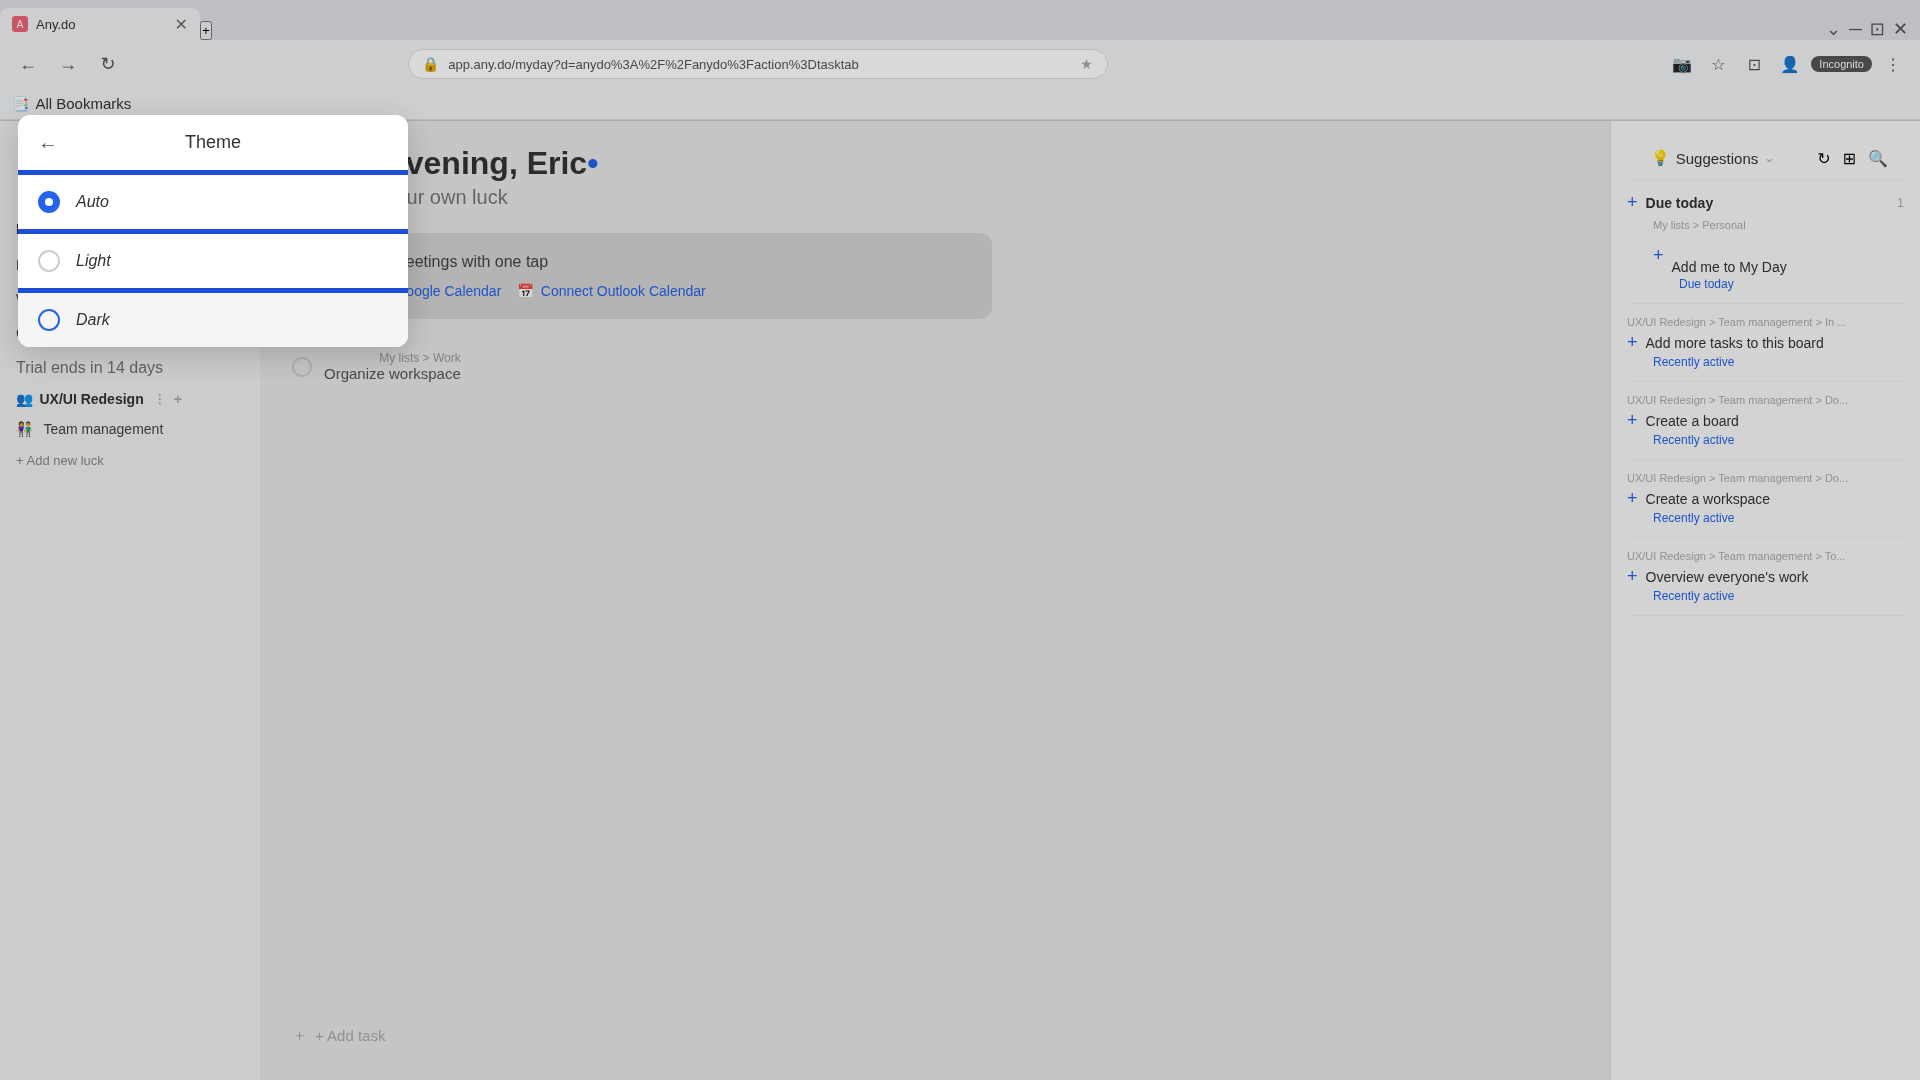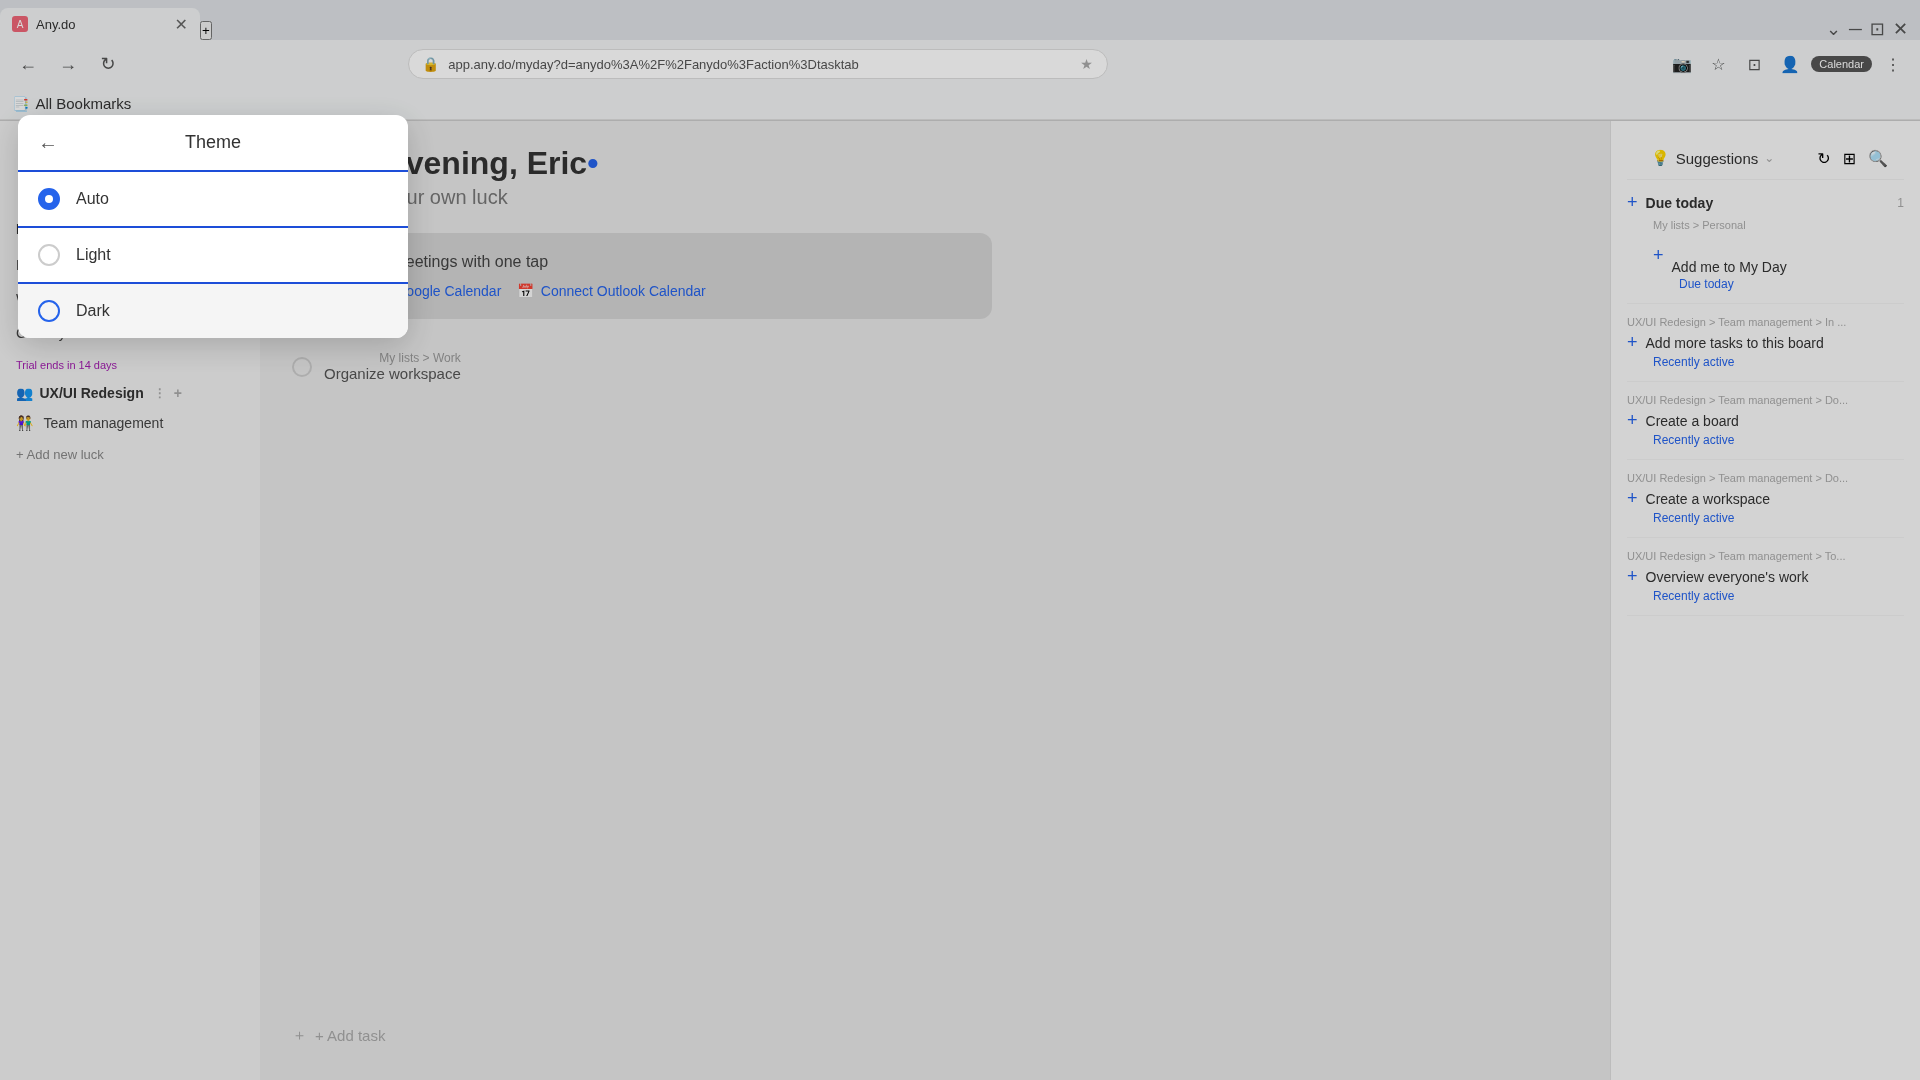--- a/index.html
+++ b/index.html
@@ -26,21 +26,21 @@
 
     
     .sidebar { width: 260px; background: #f0f0f0; padding: 16px 0; display: flex; flex-direction: column; gap: 2px; }
     .sidebar-item { display: flex; align-items: center; gap: 10px; padding: 8px 16px; font-size: 14px; color: #444; cursor: pointer; border-radius: 6px; margin: 0 6px; }
     .sidebar-icon { font-size: 16px; color: #666; }
     .beta-badge { background: #ccc; color: #555; font-size: 10px; padding: 2px 6px; border-radius: 10px; font-weight: 500; }
     .sidebar-add { margin-left: auto; color: #888; font-size: 18px; }
     .my-lists-header { display: flex; align-items: center; padding: 8px 16px; font-size: 14px; font-weight: 600; color: #333; }
     .list-item { display: flex; align-items: center; padding: 8px 16px; font-size: 14px; color: #444; cursor: pointer; }
     .list-count { background: #ccc; color: #555; font-size: 11px; padding: 1px 5px; border-radius: 8px; margin-left: 6px; }
-    .trial-text { padding: 8px 16px; font-size: 11px; color: #a21caf; }
+    .trial-text { padding: 8px 16px; font-size: 16px; color: #737373; }
     .workspace-name { padding: 4px 16px; font-size: 14px; font-weight: 700; color: #333; display: flex; align-items: center; gap: 6px; }
     .team-item { display: flex; align-items: center; gap: 10px; padding: 8px 16px; font-size: 14px; color: #444; cursor: pointer; }
     .add-board { display: flex; align-items: center; gap: 6px; padding: 6px 16px; font-size: 13px; color: #888; cursor: pointer; }
 
     
     .main-content { flex: 1; background: #e8e8e8; padding: 24px 32px; display: flex; flex-direction: column; }
     .greeting { font-size: 32px; font-weight: 600; color: #333; margin-bottom: 4px; }
     .greeting .dot { color: #2563eb; }
     .subtitle { font-size: 20px; color: #777; margin-bottom: 24px; }
     .calendar-card { background: #d4d4d4; border-radius: 12px; padding: 20px 24px; margin-bottom: 20px; max-width: 700px; }
@@ -66,21 +66,21 @@
     .right-panel-top { display: flex; align-items: center; gap: 12px; padding: 8px 16px; border-bottom: 1px solid #eee; }
     .suggestions-btn { display: flex; align-items: center; gap: 6px; font-size: 15px; color: #333; cursor: pointer; padding: 4px 8px; border-radius: 6px; }
     .suggestions-chevron { color: #aaa; font-size: 12px; }
 
     
     .modal-overlay { position: fixed; top: 0; left: 0; width: 100%; height: 100%; background: rgba(0,0,0,0.15); z-index: 1000; display: flex; align-items: flex-start; justify-content: flex-start; padding-top: 115px; padding-left: 18px; }
     .theme-modal { background: white; border-radius: 12px; width: 390px; box-shadow: 0 8px 32px rgba(0,0,0,0.18); overflow: hidden; }
     .theme-modal-header { display: flex; align-items: center; padding: 16px 20px; gap: 16px; }
     .back-btn { color: #555; font-size: 20px; cursor: pointer; display: flex; align-items: center; }
     .theme-title { font-size: 18px; color: #333; font-weight: 500; flex: 1; text-align: center; padding-right: 36px; }
-    .theme-option { display: flex; align-items: center; gap: 16px; padding: 16px 20px; cursor: pointer; border-top: 2px solid #1d4ed8; }
+    .theme-option { display: flex; align-items: center; gap: 16px; padding: 16px 20px; cursor: pointer; border-top: 5px solid #1d4ed8; font-style: italic; }
     .radio-circle { width: 22px; height: 22px; border-radius: 50%; border: 2px solid #ccc; display: flex; align-items: center; justify-content: center; flex-shrink: 0; }
     .radio-circle.selected { background: #2563eb; border-color: #2563eb; }
     .radio-circle.selected::after { content: ''; width: 8px; height: 8px; background: white; border-radius: 50%; }
     .radio-circle.dark-hover { border-color: #2563eb; }
     .theme-option-label { font-size: 16px; color: #333; }
     .theme-option.hovered { background: #f5f5f5; }
   </style>
 </head>
 <body>
 
@@ -106,21 +106,21 @@
     <div class="address-bar">
       <span style="color:#aaa; font-size:14px;">🔒</span>
       <span class="address-bar-text">app.any.do/myday?d=anydo%3A%2F%2Fanydo%3Faction%3Dtasktab</span>
       <span style="color:#aaa; font-size:14px;">★</span>
     </div>
     <div class="toolbar-right">
       <button class="toolbar-icon-btn">📷</button>
       <button class="toolbar-icon-btn">☆</button>
       <button class="toolbar-icon-btn">⊡</button>
       <button class="toolbar-icon-btn">👤</button>
-      <span class="incognito-badge">Calendar</span>
+      <span class="incognito-badge">Incognito</span>
       <button class="toolbar-icon-btn">⋮</button>
     </div>
   </div>
   <div class="bookmarks-bar">
     <span style="font-size:14px; color:#666;">📑</span>
     <span class="bookmarks-label">All Bookmarks</span>
   </div>
 </div>
 
 <div class="app-container">

